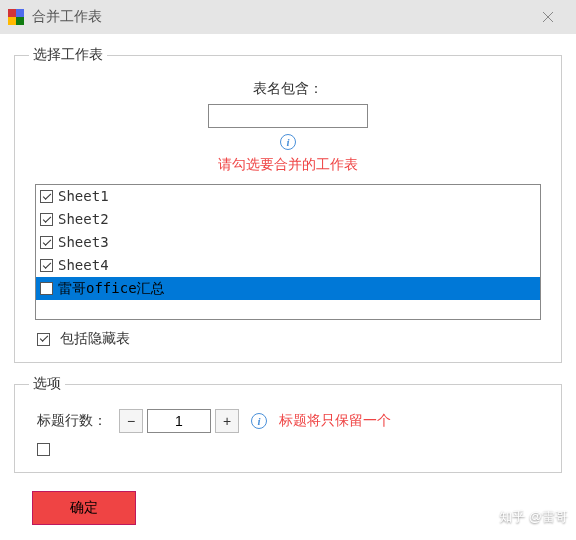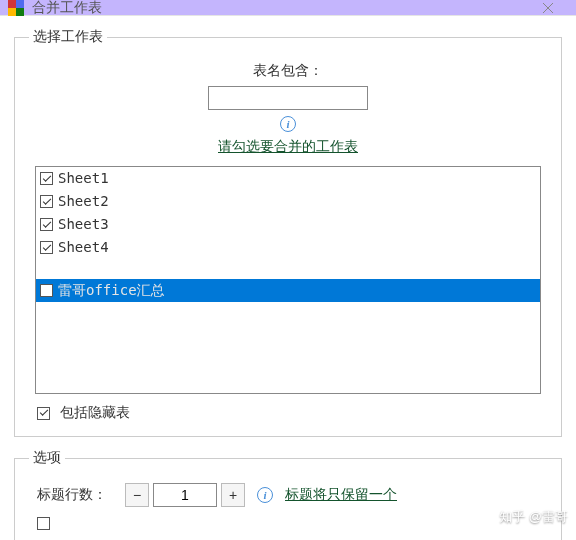--- a/index.html
+++ b/index.html
@@ -10,24 +10,24 @@
     background: #fff;
     color: #333;
     width: 576px;
     height: 540px;
     overflow: hidden;
     position: relative;
   }
   .titlebar {
     display: flex;
     align-items: center;
-    height: 16px;
+    height: 34px;
     padding: 0 8px;
     border-bottom: 1px solid #e5e5e5;
-    background: #c4b5fd;
+    background: #e5e5e5;
   }
   .app-icon {
     width: 16px; height: 16px;
     margin-right: 8px;
   }
   .title-text { color: #555; flex: 1; }
   .close-icon {
     width: 40px; height: 30px;
     display: flex; align-items: center; justify-content: center;
     color: #888;
@@ -60,42 +60,41 @@
     color: #4a90d9;
     font-size: 11px;
     font-weight: bold;
     display: inline-flex;
     align-items: center;
     justify-content: center;
     font-style: italic;
     font-family: Georgia, serif;
     margin: 0 8px;
   }
-  .hint { color: #14532d; text-decoration: underline; }
+  .hint { color: #ef4444; }
 
   .listbox {
     border: 1px solid #888;
     background: #fff;
-    height: 228px;
+    height: 136px;
     margin: 0 6px 10px 6px;
     overflow-y: auto;
   }
   .list-item {
     display: flex;
     align-items: center;
     padding: 1px 4px;
     font-family: "SimSun", "NSimSun", monospace;
     font-size: 14px;
     line-height: 21px;
     user-select: none;
   }
   .list-item.selected {
     background: #0078d7;
-    color: #e5e5e5;
-    margin-top: 20px;
+    color: #000000;
   }
   .chk {
     width: 13px; height: 13px;
     border: 1px solid #555;
     background: #fff;
     margin-right: 5px;
     display: inline-flex;
     align-items: center;
     justify-content: center;
     flex-shrink: 0;
@@ -219,21 +218,21 @@
       <span class="chk checked" id="chk-hidden"></span>
       <span>包括隐藏表</span>
     </label>
   </div>
 </fieldset>
 
 <fieldset>
   <legend>选项</legend>
 
   <div class="title-row-ctrl">
-    <span class="label" style="margin-right:14px">标题行数：</span>
+    <span class="label" style="margin-right:8px">标题行数：</span>
     <div class="step-btn">−</div>
     <input class="num-input" type="text" value="1" style="">
     <div class="step-btn">+</div>
     <span class="info-icon">i</span>
     <span class="hint">标题将只保留一个</span>
   </div>
 
   <div class="annotate-row">
     <label class="checkbox-line">
       <span class="chk" id="chk-annotate"></span>

